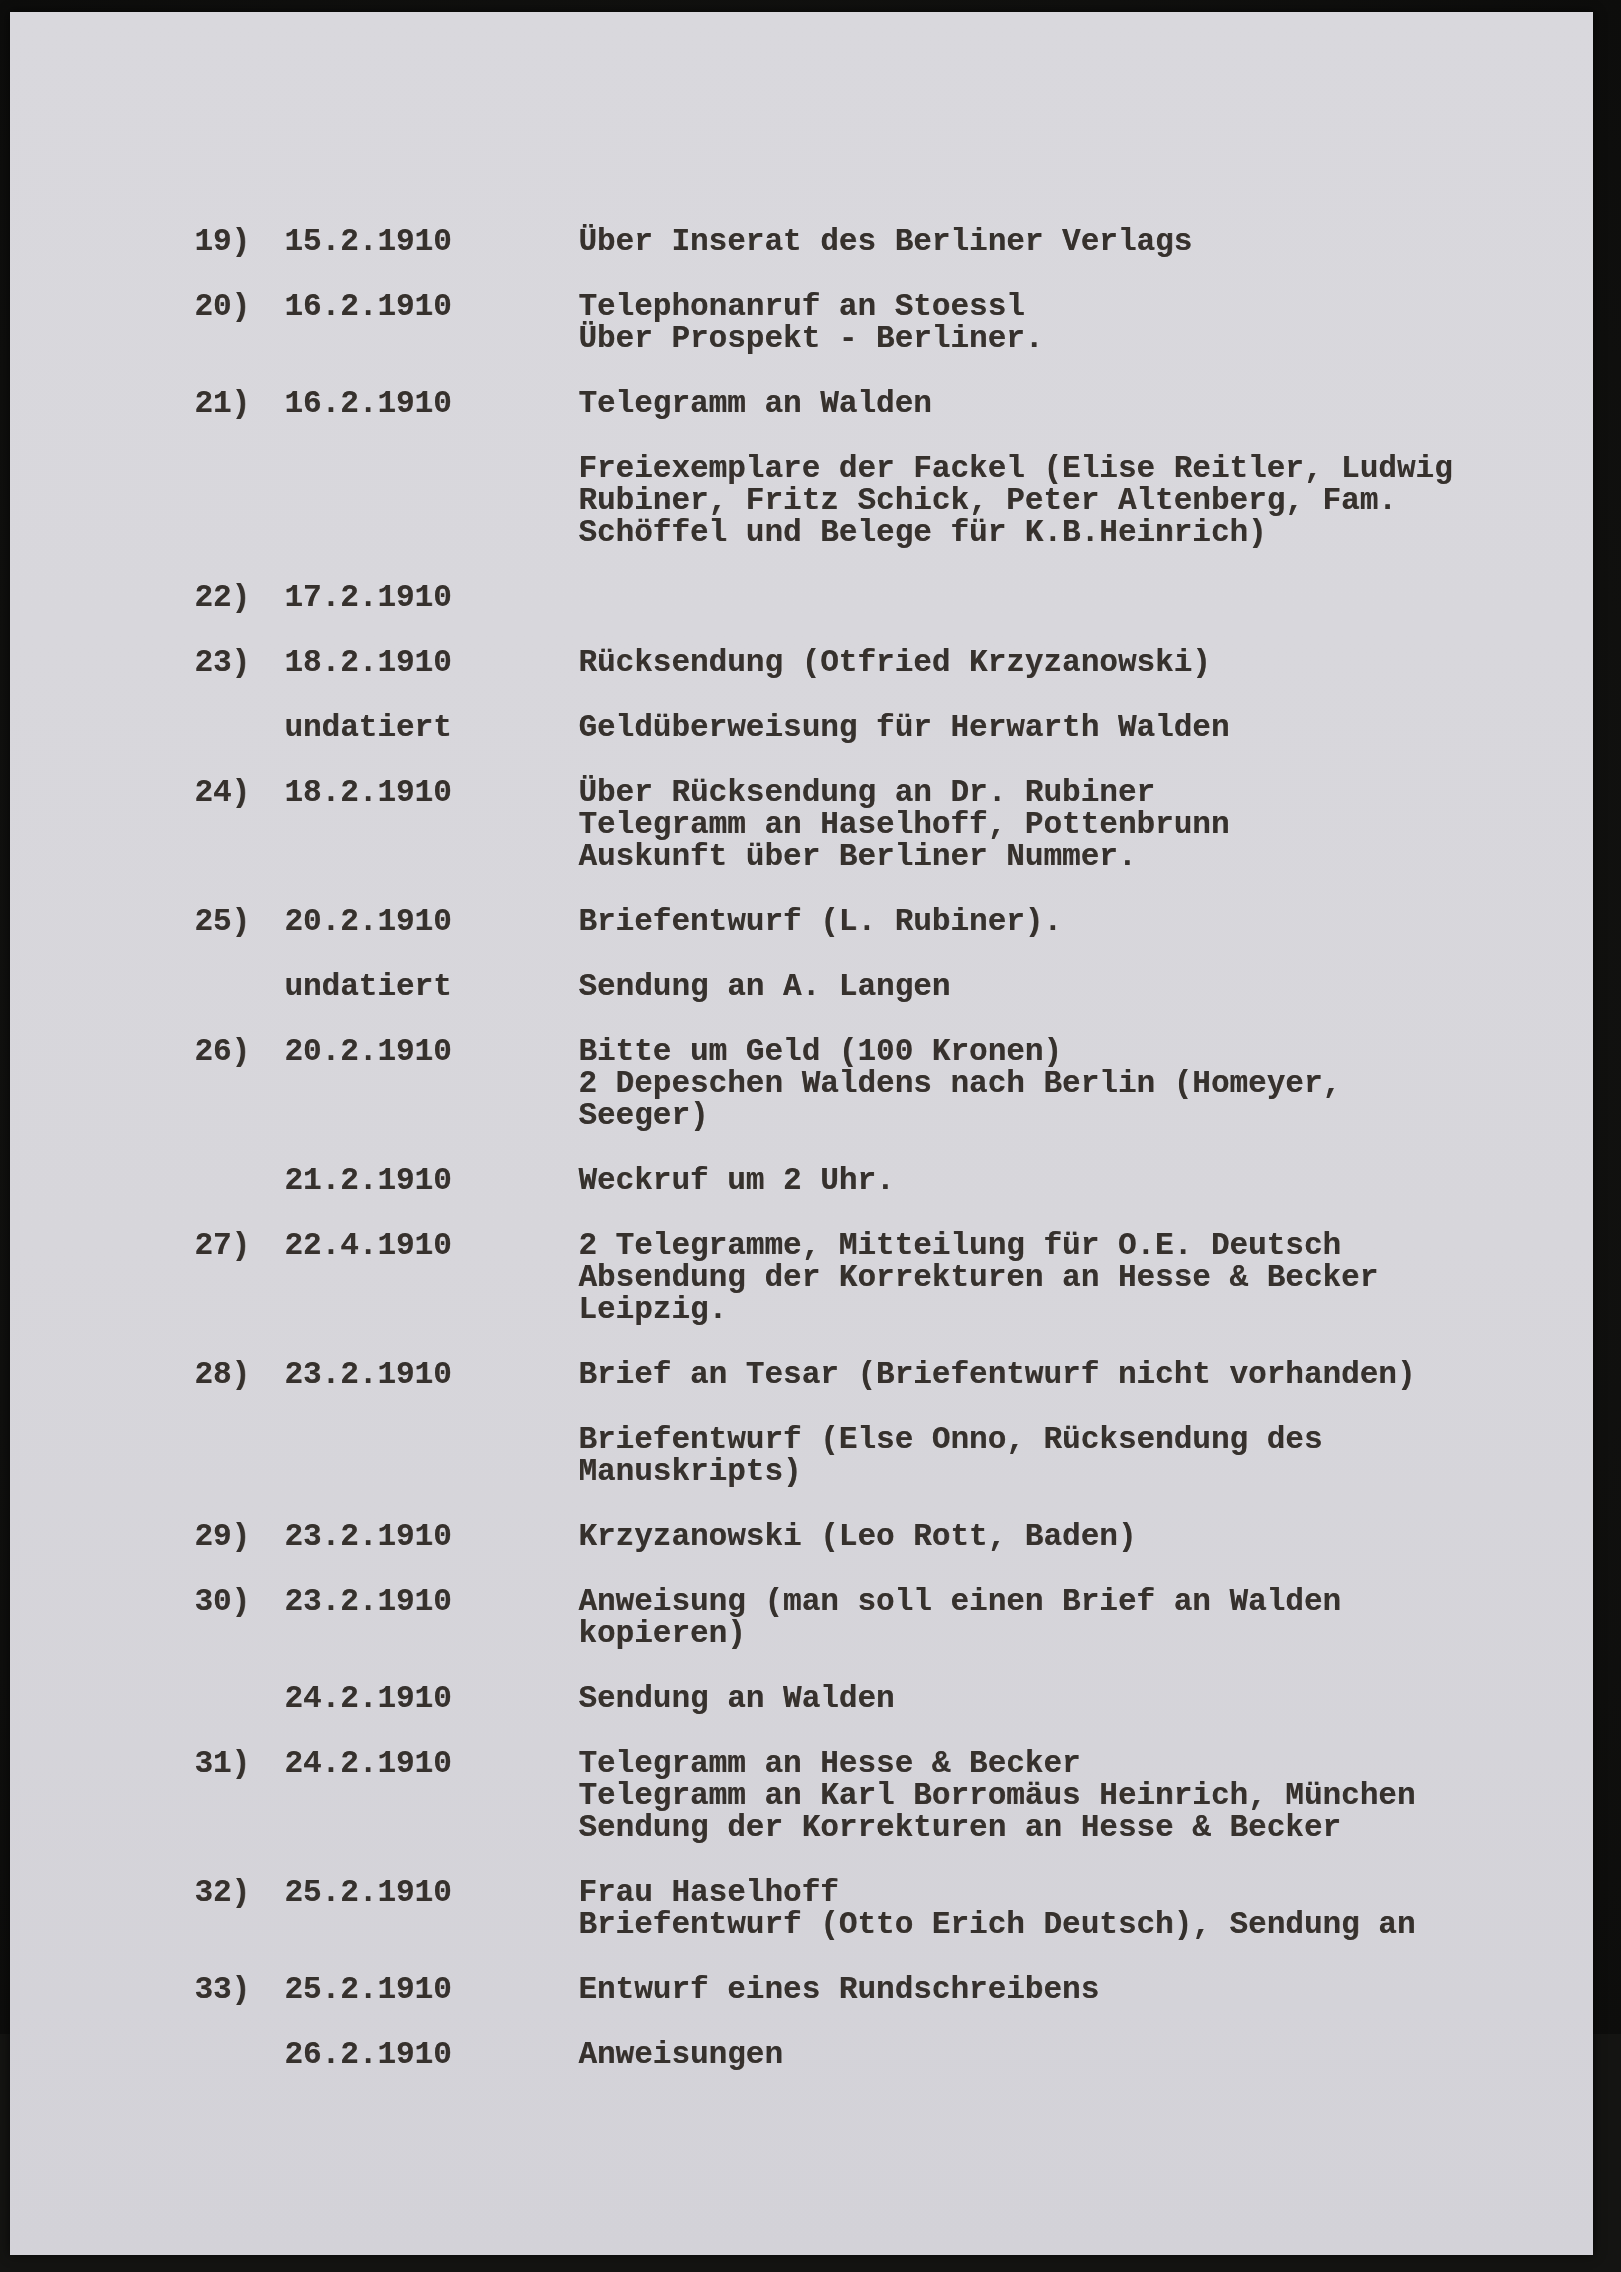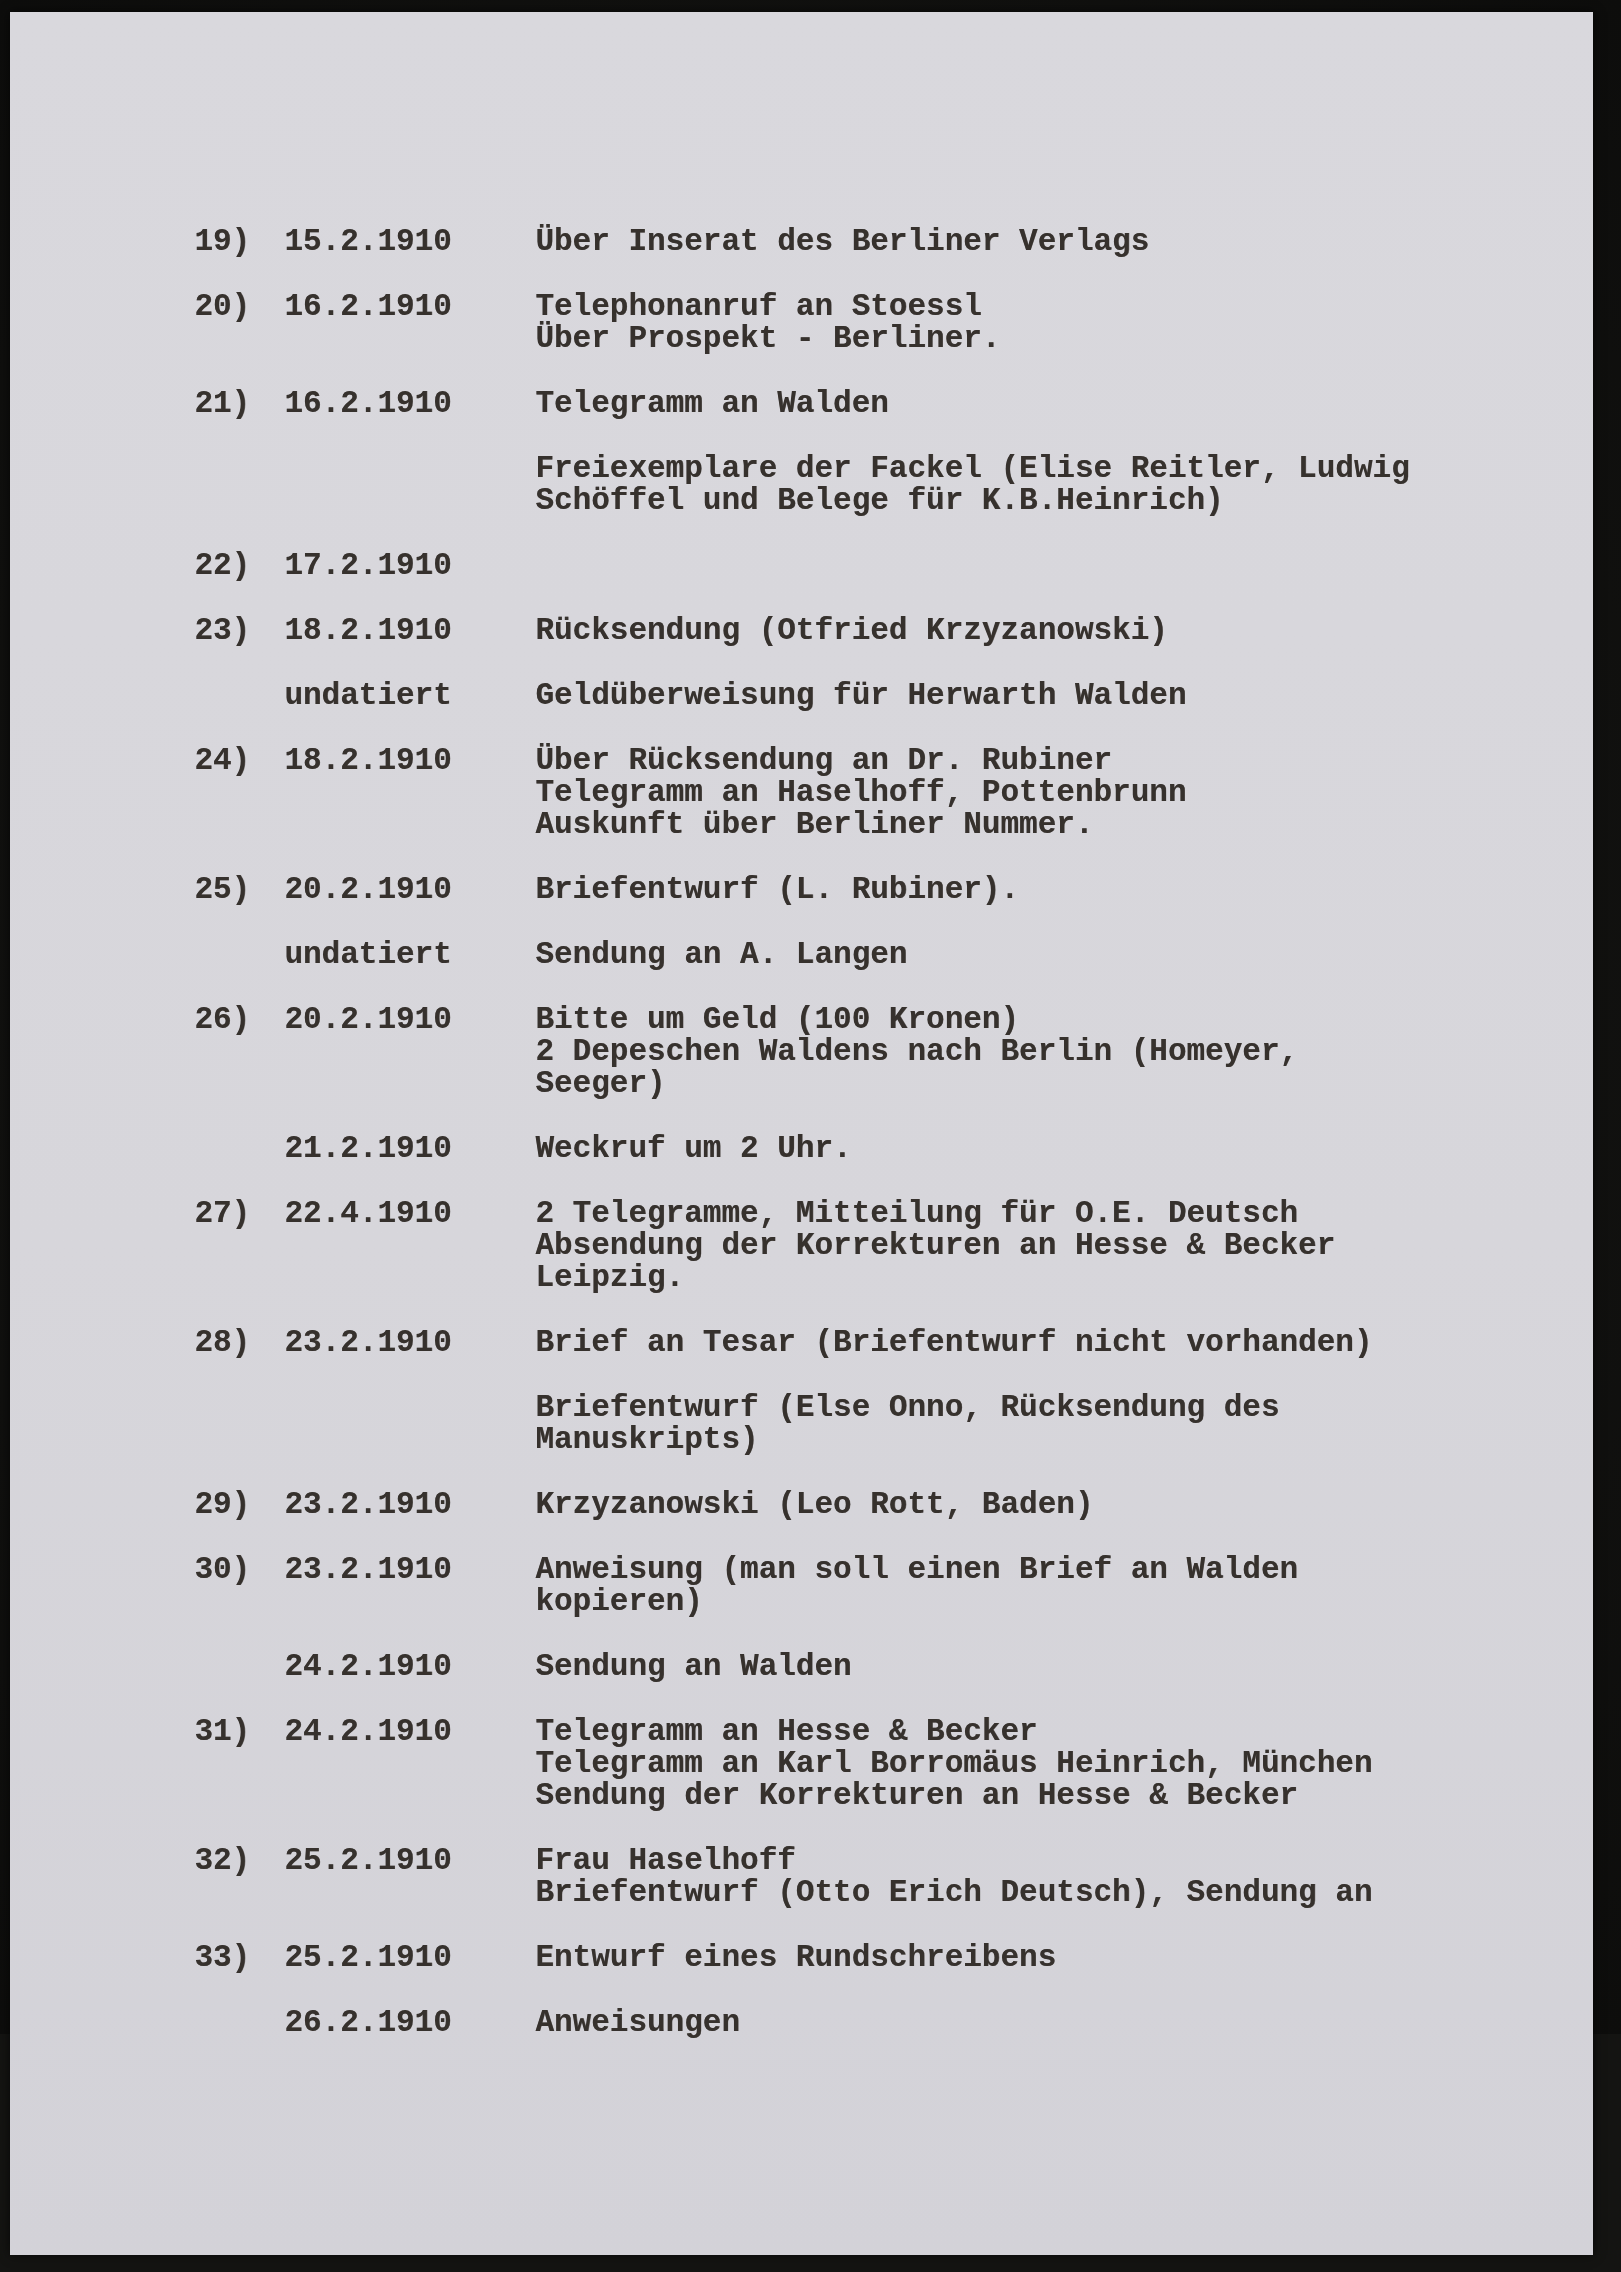--- a/index.html
+++ b/index.html
@@ -51,20 +51,21 @@
   .date {
     flex: 0 0 251px;
     white-space: nowrap;
   }
   .desc {
     flex: 1 1 auto;
   }
   .line {
     display: block;
     white-space: nowrap;
+    margin-left: 43px;
   }
 </style>
 </head>
 <body>
 
 <div class="scan-bg">
   <div class="paper">
     <div class="entries">
         <div class="entry">
           <span class="num">19)</span>
@@ -86,20 +87,21 @@
           <span class="date">16.2.1910</span>
           <span class="desc">
             <span class="line">Telegramm an Walden</span>
           </span>
         </div>
         <div class="entry">
           <span class="num"></span>
           <span class="date"></span>
           <span class="desc">
             <span class="line">Freiexemplare der Fackel (Elise Reitler, Ludwig</span>
+            <span class="line">Rubiner, Fritz Schick, Peter Altenberg, Fam.</span>
             <span class="line">Schöffel und Belege für K.B.Heinrich)</span>
           </span>
         </div>
         <div class="entry">
           <span class="num">22)</span>
           <span class="date">17.2.1910</span>
         </div>
         <div class="entry">
           <span class="num">23)</span>
           <span class="date">18.2.1910</span>

